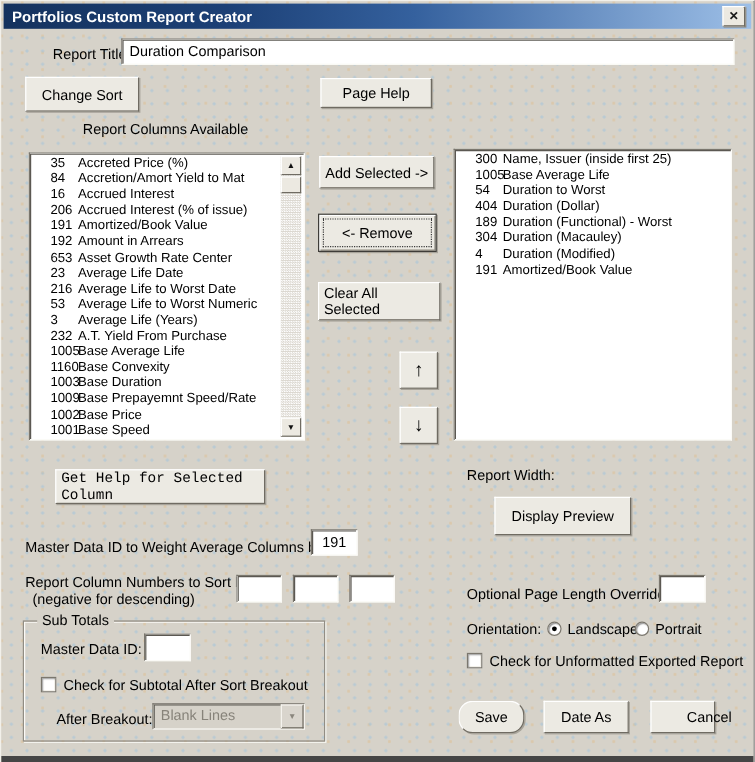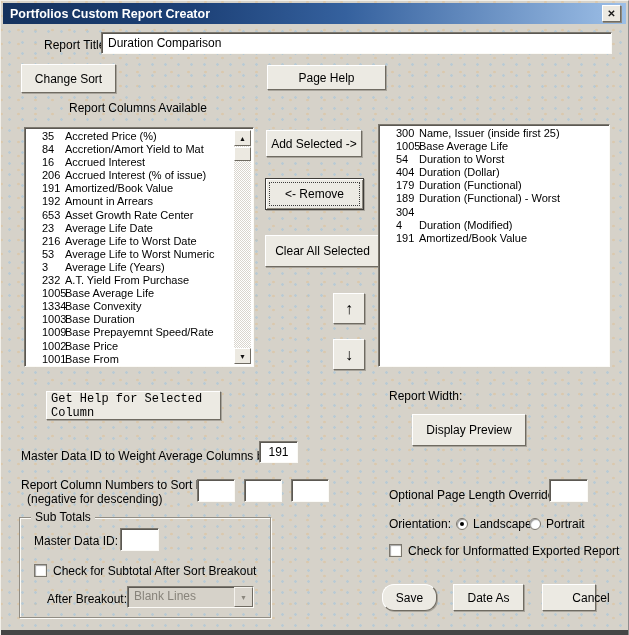--- a/index.html
+++ b/index.html
@@ -121,21 +121,21 @@
     <span>Portfolios Custom Report Creator</span>
   </div>
   <div class="x-btn">
     <span>✕</span>
   </div>
 
   <div class="label" style="left:43px; top:37px;">Report Title:</div>
   <input class="field sunken" style="left: 100px; top: 31px; width: 511px; height: 22px;" value="Duration Comparison">
 
   <div class="btn" style="left:20px; top:63px; width:95px; height:29px;">Change Sort</div>
-  <div class="btn" style="left:266px; top:64px; width:119px; height:25px;">Page Help</div>
+  <div class="btn" style="left:266px; top:64px; width:93px; height:25px;">Page Help</div>
 
   <div class="label" style="left:68px; top:100px;">Report Columns Available</div>
 
   <div class="listbox sunken with-scroll" style="left:23px; top:126px; width:230px; height:240px;">
     <div class="lb-rows">
 
         <div class="lb-row">
           <span class="lb-id">35</span>
           <span class="lb-name">Accreted Price (%)</span>
         </div>
@@ -194,58 +194,58 @@
           <span class="lb-id">232</span>
           <span class="lb-name">A.T. Yield From Purchase</span>
         </div>
 
         <div class="lb-row">
           <span class="lb-id">1005</span>
           <span class="lb-name">Base Average Life</span>
         </div>
 
         <div class="lb-row">
-          <span class="lb-id">1334</span>
+          <span class="lb-id">1160</span>
           <span class="lb-name">Base Convexity</span>
         </div>
 
         <div class="lb-row">
           <span class="lb-id">1003</span>
           <span class="lb-name">Base Duration</span>
         </div>
 
         <div class="lb-row">
           <span class="lb-id">1009</span>
           <span class="lb-name">Base Prepayemnt Speed/Rate</span>
         </div>
 
         <div class="lb-row">
           <span class="lb-id">1002</span>
           <span class="lb-name">Base Price</span>
         </div>
 
         <div class="lb-row">
           <span class="lb-id">1001</span>
-          <span class="lb-name">Base From</span>
+          <span class="lb-name">Base Speed</span>
         </div>
       </div>
     <div class="scrollbar">
       <div class="sb-btn" style="top:0;">
         <span>▲</span>
       </div>
       <div class="sb-thumb"></div>
       <div class="sb-btn" style="bottom:0;">
         <span>▼</span>
       </div>
     </div>
   </div>
 
   <div class="btn btn-default" style="left:264px; top:177px; width:99px; height:32px;">&lt;- Remove</div>
   <div class="btn" style="left:265px; top:129px; width:96px; height:27px;">Add Selected -&gt;</div>
-  <div class="btn" style="left:264px; top:234px; width:115px; height:32px;">Clear All Selected</div>
+  <div class="btn" style="left:264px; top:234px; width:102px; height:32px;">Clear All Selected</div>
 
   <div class="btn" style="left:332px; top:292px; width:32px; height:31px;">
     <span class="arrow-glyph">↑</span>
   </div>
   <div class="btn" style="left:332px; top:338px; width:32px; height:31px;">
     <span class="arrow-glyph">↓</span>
   </div>
 
   <div class="listbox sunken" style="left:377px; top:123px; width:232px; height:243px;">
     <div class="lb-rows">
@@ -263,32 +263,29 @@
         <div class="lb-row">
           <span class="lb-id">54</span>
           <span class="lb-name">Duration to Worst</span>
         </div>
 
         <div class="lb-row">
           <span class="lb-id">404</span>
           <span class="lb-name">Duration (Dollar)</span>
         </div>
 
-        <div class="lb-row">
-          <span class="lb-id">179</span>
-          <span class="lb-name">Duration (Functional)</span>
-        </div>
 
         <div class="lb-row">
           <span class="lb-id">189</span>
           <span class="lb-name">Duration (Functional) - Worst</span>
         </div>
 
         <div class="lb-row">
           <span class="lb-id">304</span>
+          <span class="lb-name">Duration (Macauley)</span>
         </div>
 
         <div class="lb-row">
           <span class="lb-id">4</span>
           <span class="lb-name">Duration (Modified)</span>
         </div>
 
         <div class="lb-row">
           <span class="lb-id">191</span>
           <span class="lb-name">Amortized/Book Value</span>

